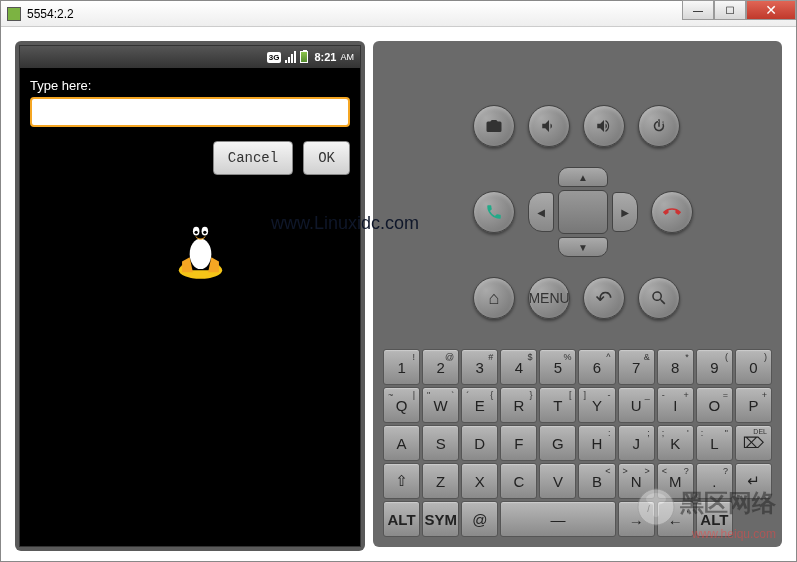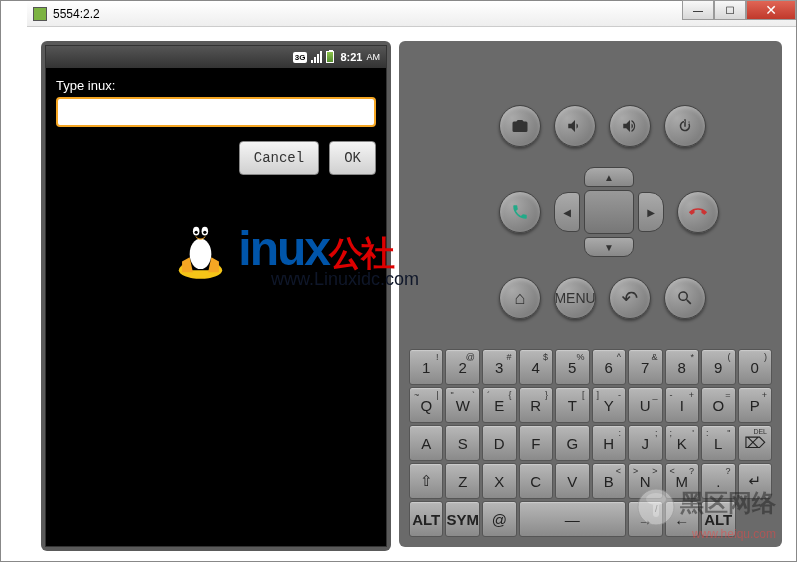--- a/index.html
+++ b/index.html
@@ -1,18 +1,18 @@
 <!DOCTYPE html>
 <html><head>
   <meta charset="utf-8">
   <style>
     * { margin: 0; padding: 0; box-sizing: border-box; font-family: sans-serif; }
     body { background: #f0f0f0; width: 797px; height: 562px; overflow: hidden; }
     
-    .window { width: 797px; height: 562px; background: #fff; border: 1px solid #888; position: relative; padding-left: 26px; }
+    .window { width: 797px; height: 562px; background: #fff; border: 1px solid #888; position: relative; }
     
     .titlebar { height: 26px; background: linear-gradient(#fff, #eee); border-bottom: 1px solid #ccc; display: flex; align-items: center; position: relative; }
     .titlebar-icon { width: 14px; height: 14px; margin: 0 6px; background: #7cb342; border: 1px solid #555; }
     .titlebar-text { font-size: 12px; flex: 1; }
     .titlebar-btns { display: flex; position: absolute; right: 0; top: -1px; }
     .titlebar-btn { width: 32px; height: 20px; background: linear-gradient(#f8f8f8,#d8d8d8); border: 1px solid #999; font-size: 10px; display: flex; align-items: center; justify-content: center; cursor: pointer; }
     .titlebar-btn.close { width: 50px; background: linear-gradient(#e06555,#c0392b); color: #fff; font-size: 14px; }
     
     .content { display: flex; padding: 14px; gap: 8px; background: #fff; height: 534px; }
     
@@ -90,21 +90,21 @@
               <span style="height:3px"></span>
               <span style="height:6px"></span>
               <span style="height:9px"></span>
               <span style="height:12px"></span>
             </span>
           <span class="battery"></span>
           <span class="clock">8:21</span>
           <span style="font-size:9px">AM</span>
         </div>
         <div class="app-body">
-          <div class="form-label">Type inux:</div>
+          <div class="form-label">Type here:</div>
           <input class="text-input" value="" style="">
           <div class="btn-row">
             <button class="app-btn">Cancel</button>
             <button class="app-btn">OK</button>
           </div>
         </div>
       </div>
     </div>
 
     <div class="right-panel">
@@ -351,21 +351,20 @@
         <path d="M15 15 Q15 5 25 5 Q35 5 35 15 L35 30 Q40 45 35 50 L15 50 Q10 45 15 30 Z" fill="#000"></path>
         <ellipse cx="25" cy="35" rx="10" ry="14" fill="#fff"></ellipse>
         <ellipse cx="21" cy="14" rx="3" ry="4" fill="#fff"></ellipse>
         <ellipse cx="29" cy="14" rx="3" ry="4" fill="#fff"></ellipse>
         <circle cx="21" cy="15" r="1.5" fill="#000"></circle>
         <circle cx="29" cy="15" r="1.5" fill="#000"></circle>
         <path d="M20 18 Q25 24 30 18 Q28 22 25 22 Q22 22 20 18" fill="#f5a623"></path>
         <path d="M8 42 L15 38 L18 52 L8 52 Z" fill="#f5a623"></path>
         <path d="M42 42 L35 38 L32 52 L42 52 Z" fill="#f5a623"></path>
       </svg>
-    <div class="linux-txt"><span style="color:#000">L</span><span>inux</span><span class="red" style="font-size:34px">公社</span></div>
     <div class="url-txt">www.Linuxidc.com</div>
   </div>
 
   <div class="watermark2">
     <svg width="40" height="40" style="display:inline-block; vertical-align:middle" viewBox="0 0 40 40">
         <circle cx="20" cy="20" r="18" fill="#ddd" stroke="#999"></circle>
         <ellipse cx="20" cy="12" rx="10" ry="6" fill="#fff"></ellipse>
         <rect x="17" y="16" width="6" height="14" fill="#fff" rx="3"></rect>
       </svg>
     <span class="wm2-txt">黑区网络</span>

